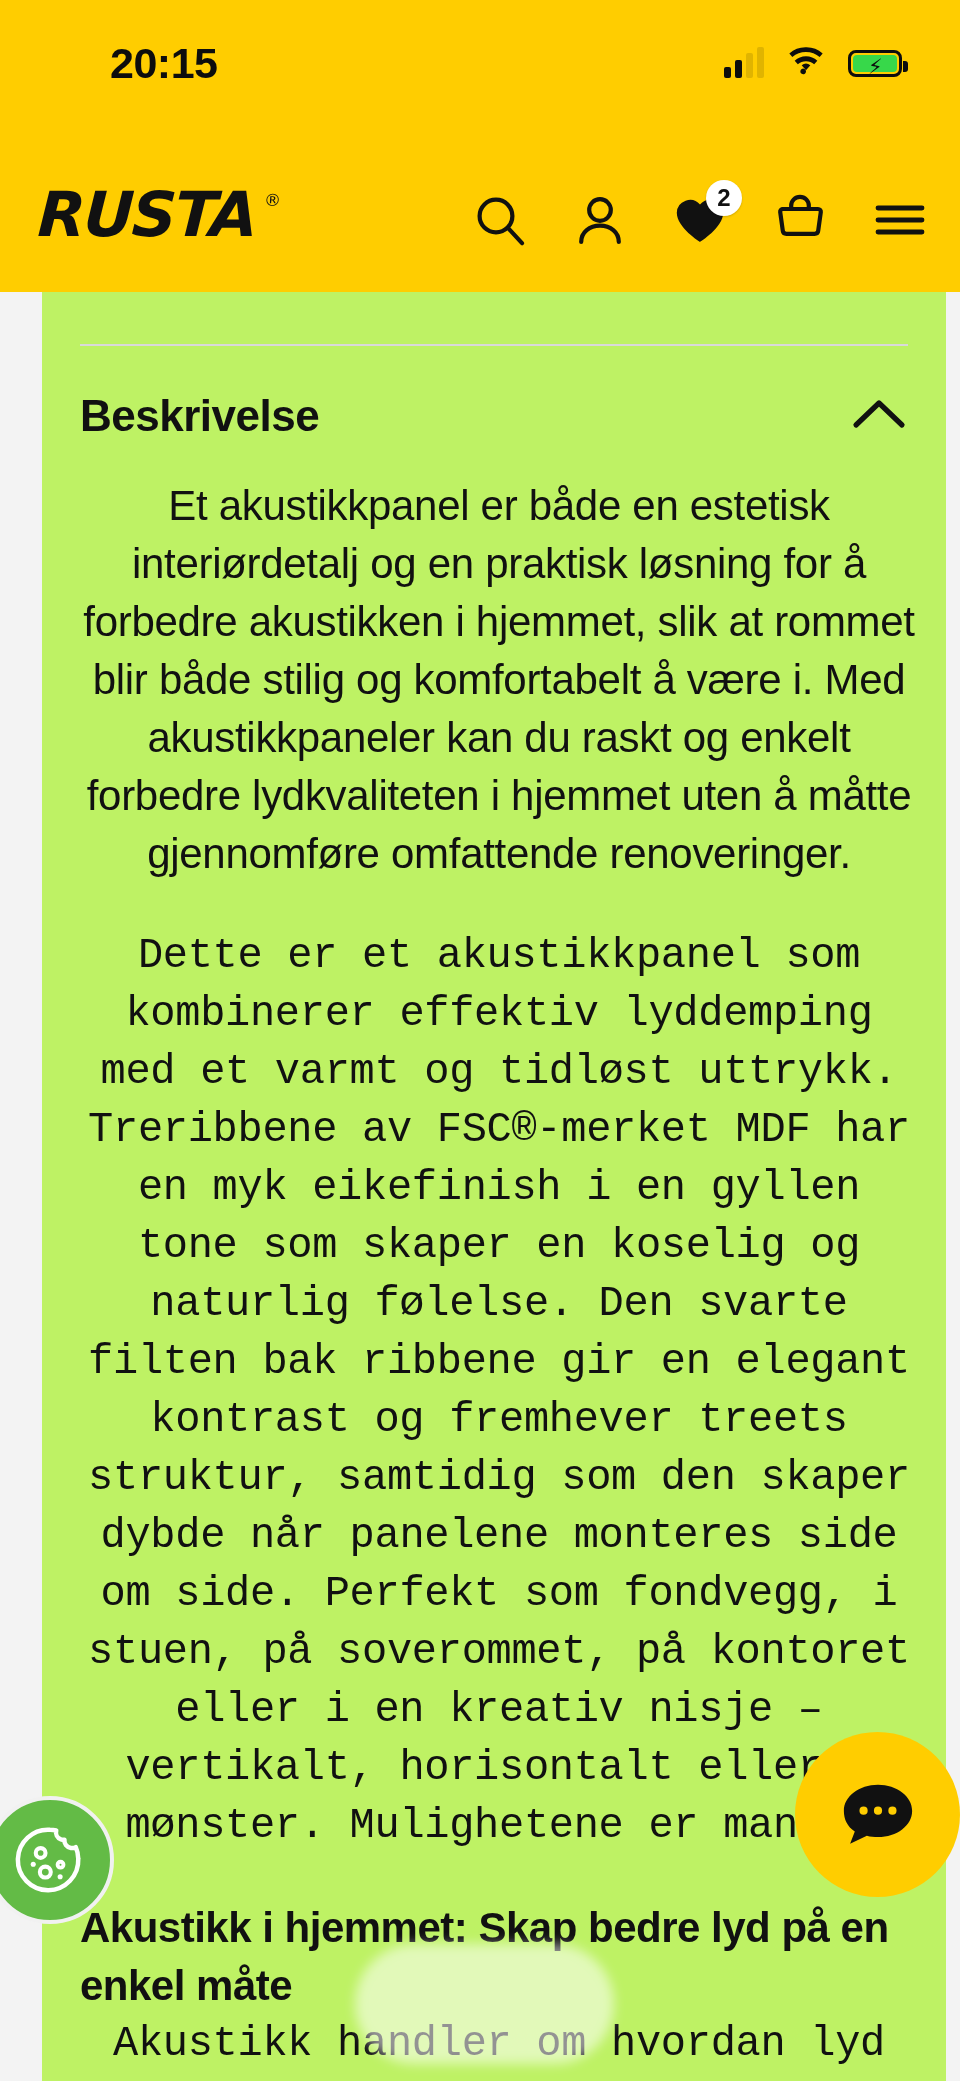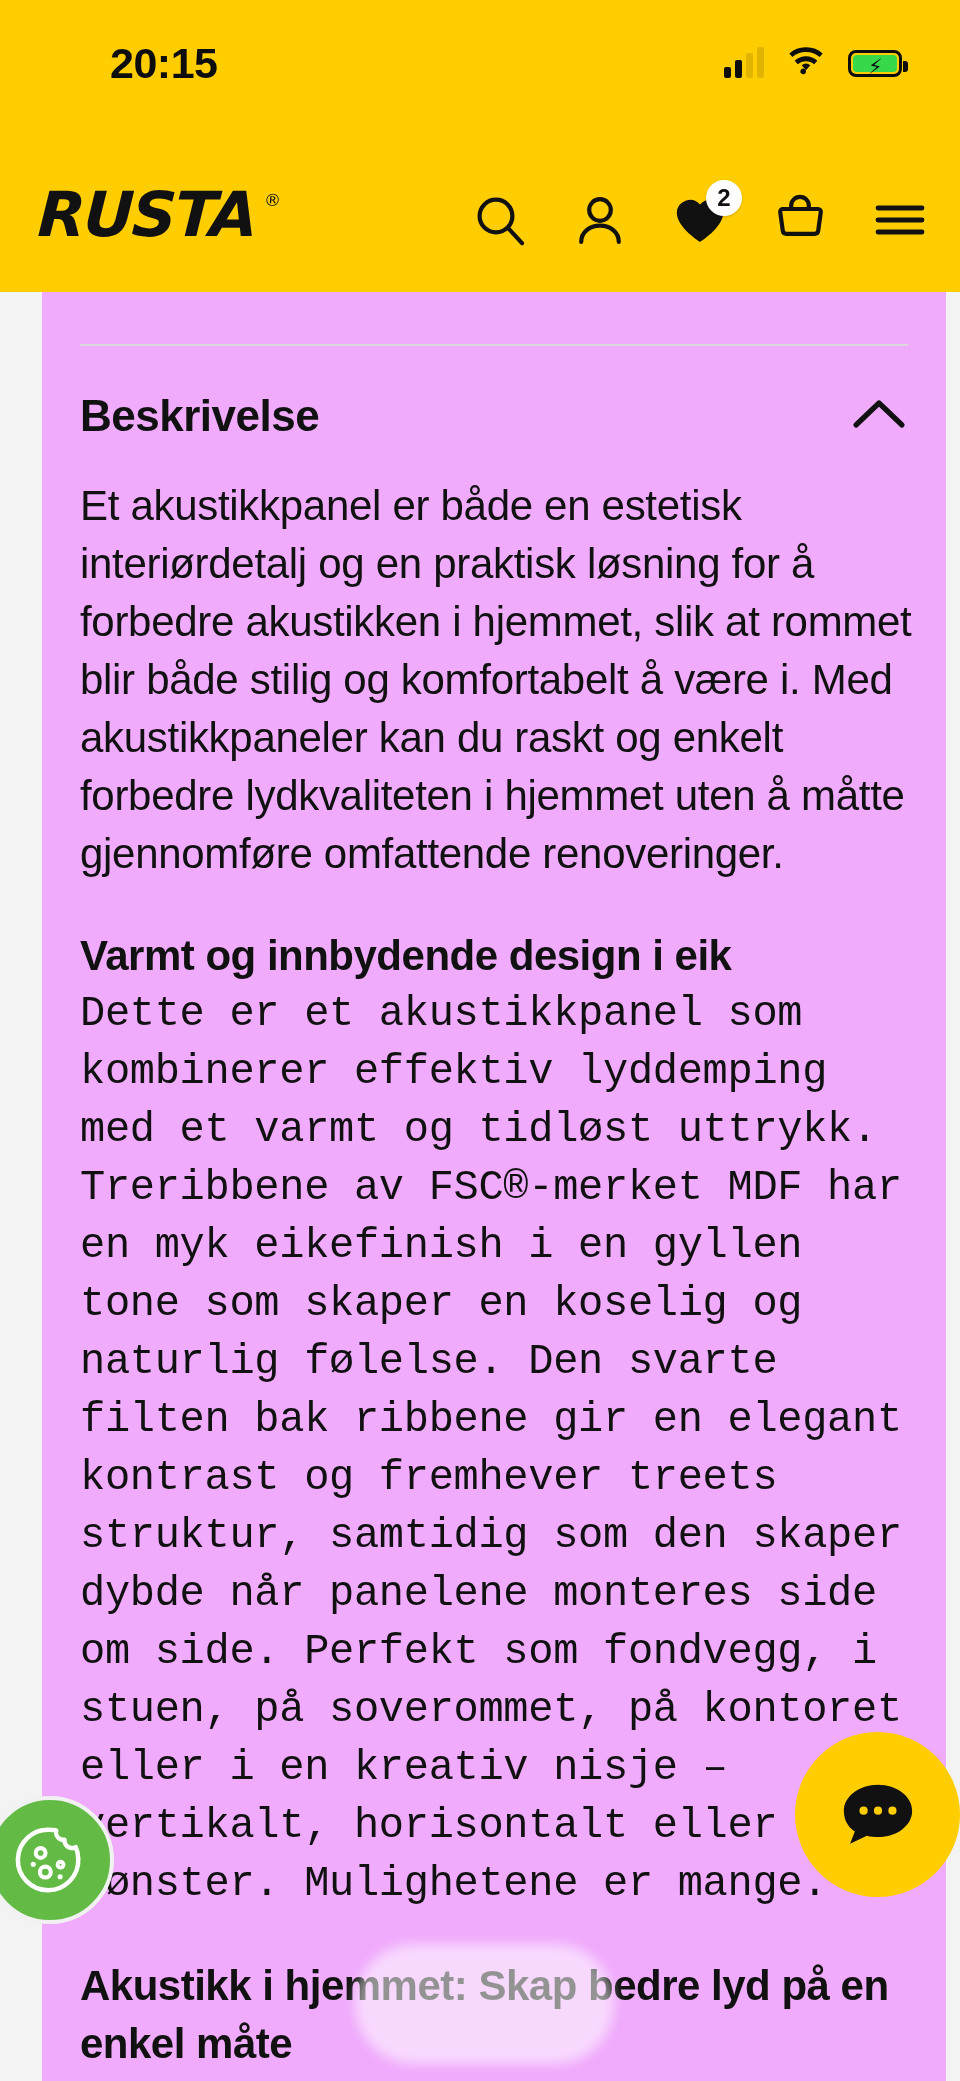--- a/index.html
+++ b/index.html
@@ -86,41 +86,41 @@
   .page-gutter-l{
     position:absolute; left:0; top:0; width:42px; bottom:0;
     background:#f3f3f3;
   }
   .page-gutter-r{
     position:absolute; right:0; top:0; width:14px; bottom:0;
     background:#f3f3f3;
   }
   .sheet{
     position:absolute; left:42px; right:14px; top:0; bottom:0;
-    background:#f0abfc;
+    background:#bef264;
   }
   .divider{
     position:absolute; left:38px; right:38px; top:52px; height:2px;
     background:#d9d9d9;
   }
   .acc-head{
     position:absolute; left:38px; right:30px; top:95px; height:66px;
   }
   .acc-title{
     position:absolute; left:0; top:4px;
     font-size:44px; font-weight:bold; color:#111; letter-spacing:-0.5px;
   }
   .acc-chevron{
     position:absolute; right:10px; top:10px; width:54px; height:34px;
   }
   .body-text{
     position:absolute; left:38px; right:28px; top:185px;
     font-size:42px; line-height:58px; color:#111; letter-spacing:-0.3px;
   }
-  .body-text p{ margin:0 0 44px 0; }
+  .body-text p{ margin:0 0 44px 0;text-align:center; }
   .body-text h3{
     font-size:42px; line-height:58px; font-weight:bold;
     letter-spacing:-0.5px; margin:0;
   }
   .body-text .tight{ margin:0 0 44px 0;font-family:Liberation Mono, monospace; }
   
   .cookie-fab{
     position:absolute; left:-14px; top:1796px;
     width:128px; height:128px; border-radius:64px;
     background:#63bb46; border:4px solid #f1f1f1;
@@ -237,21 +237,20 @@
         <div class="acc-chevron">
           <svg width="54" height="34" viewBox="0 0 27 17">
             <polyline points="2,14 13.5,3 25,14" fill="none" stroke="#111" stroke-width="2.6" stroke-linecap="round" stroke-linejoin="round"></polyline>
           </svg>
         </div>
       </div>
 
       <div class="body-text">
         <p>Et akustikkpanel er både en estetisk interiørdetalj og en praktisk løsning for å forbedre akustikken i hjemmet, slik at rommet blir både stilig og komfortabelt å være i. Med akustikkpaneler kan du raskt og enkelt forbedre lydkvaliteten i hjemmet uten å måtte gjennomføre omfattende renoveringer.</p>
 
-        <h3>Varmt og innbydende design i eik</h3>
         <p class="tight">Dette er et akustikkpanel som kombinerer effektiv lyddemping med et varmt og tidløst uttrykk. Treribbene av FSC®-merket MDF har en myk eikefinish i en gyllen tone som skaper en koselig og naturlig følelse. Den svarte filten bak ribbene gir en elegant kontrast og fremhever treets struktur, samtidig som den skaper dybde når panelene monteres side om side. Perfekt som fondvegg, i stuen, på soverommet, på kontoret eller i en kreativ nisje – vertikalt, horisontalt eller i mønster. Mulighetene er mange.</p>
 
         <h3>Akustikk i hjemmet: Skap bedre lyd på en enkel måte</h3>
         <p class="tight">Akustikk handler om hvordan lyd oppar</p>
       </div>
 
     </div>
   </div>
 
   <div class="cookie-fab">

